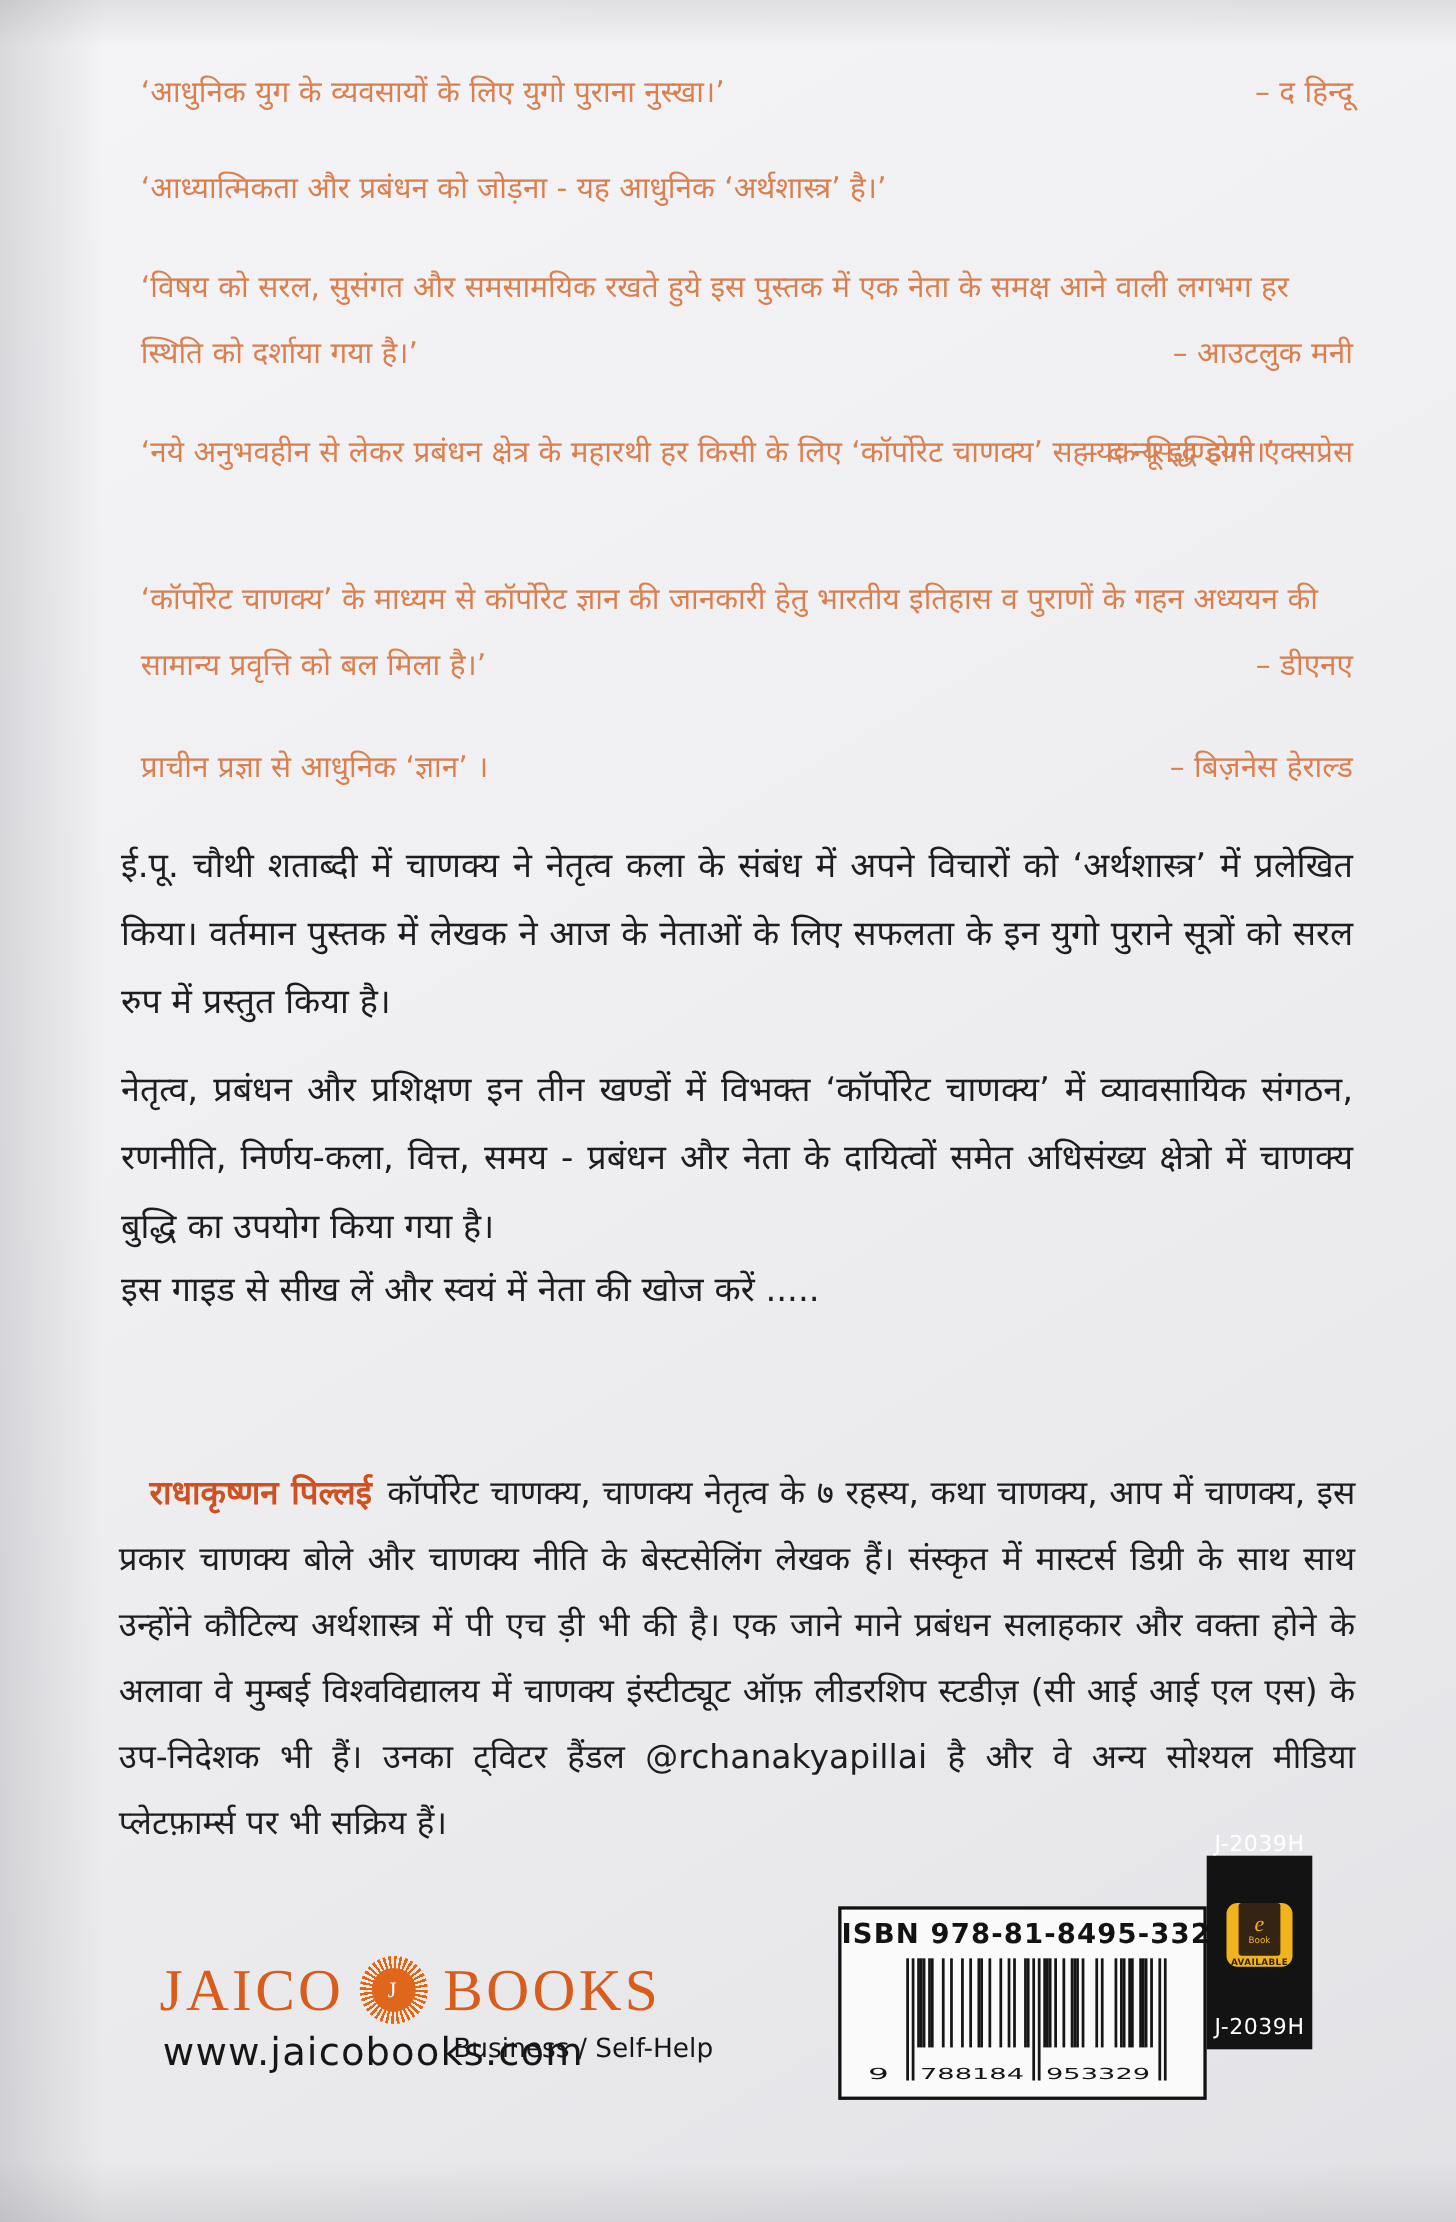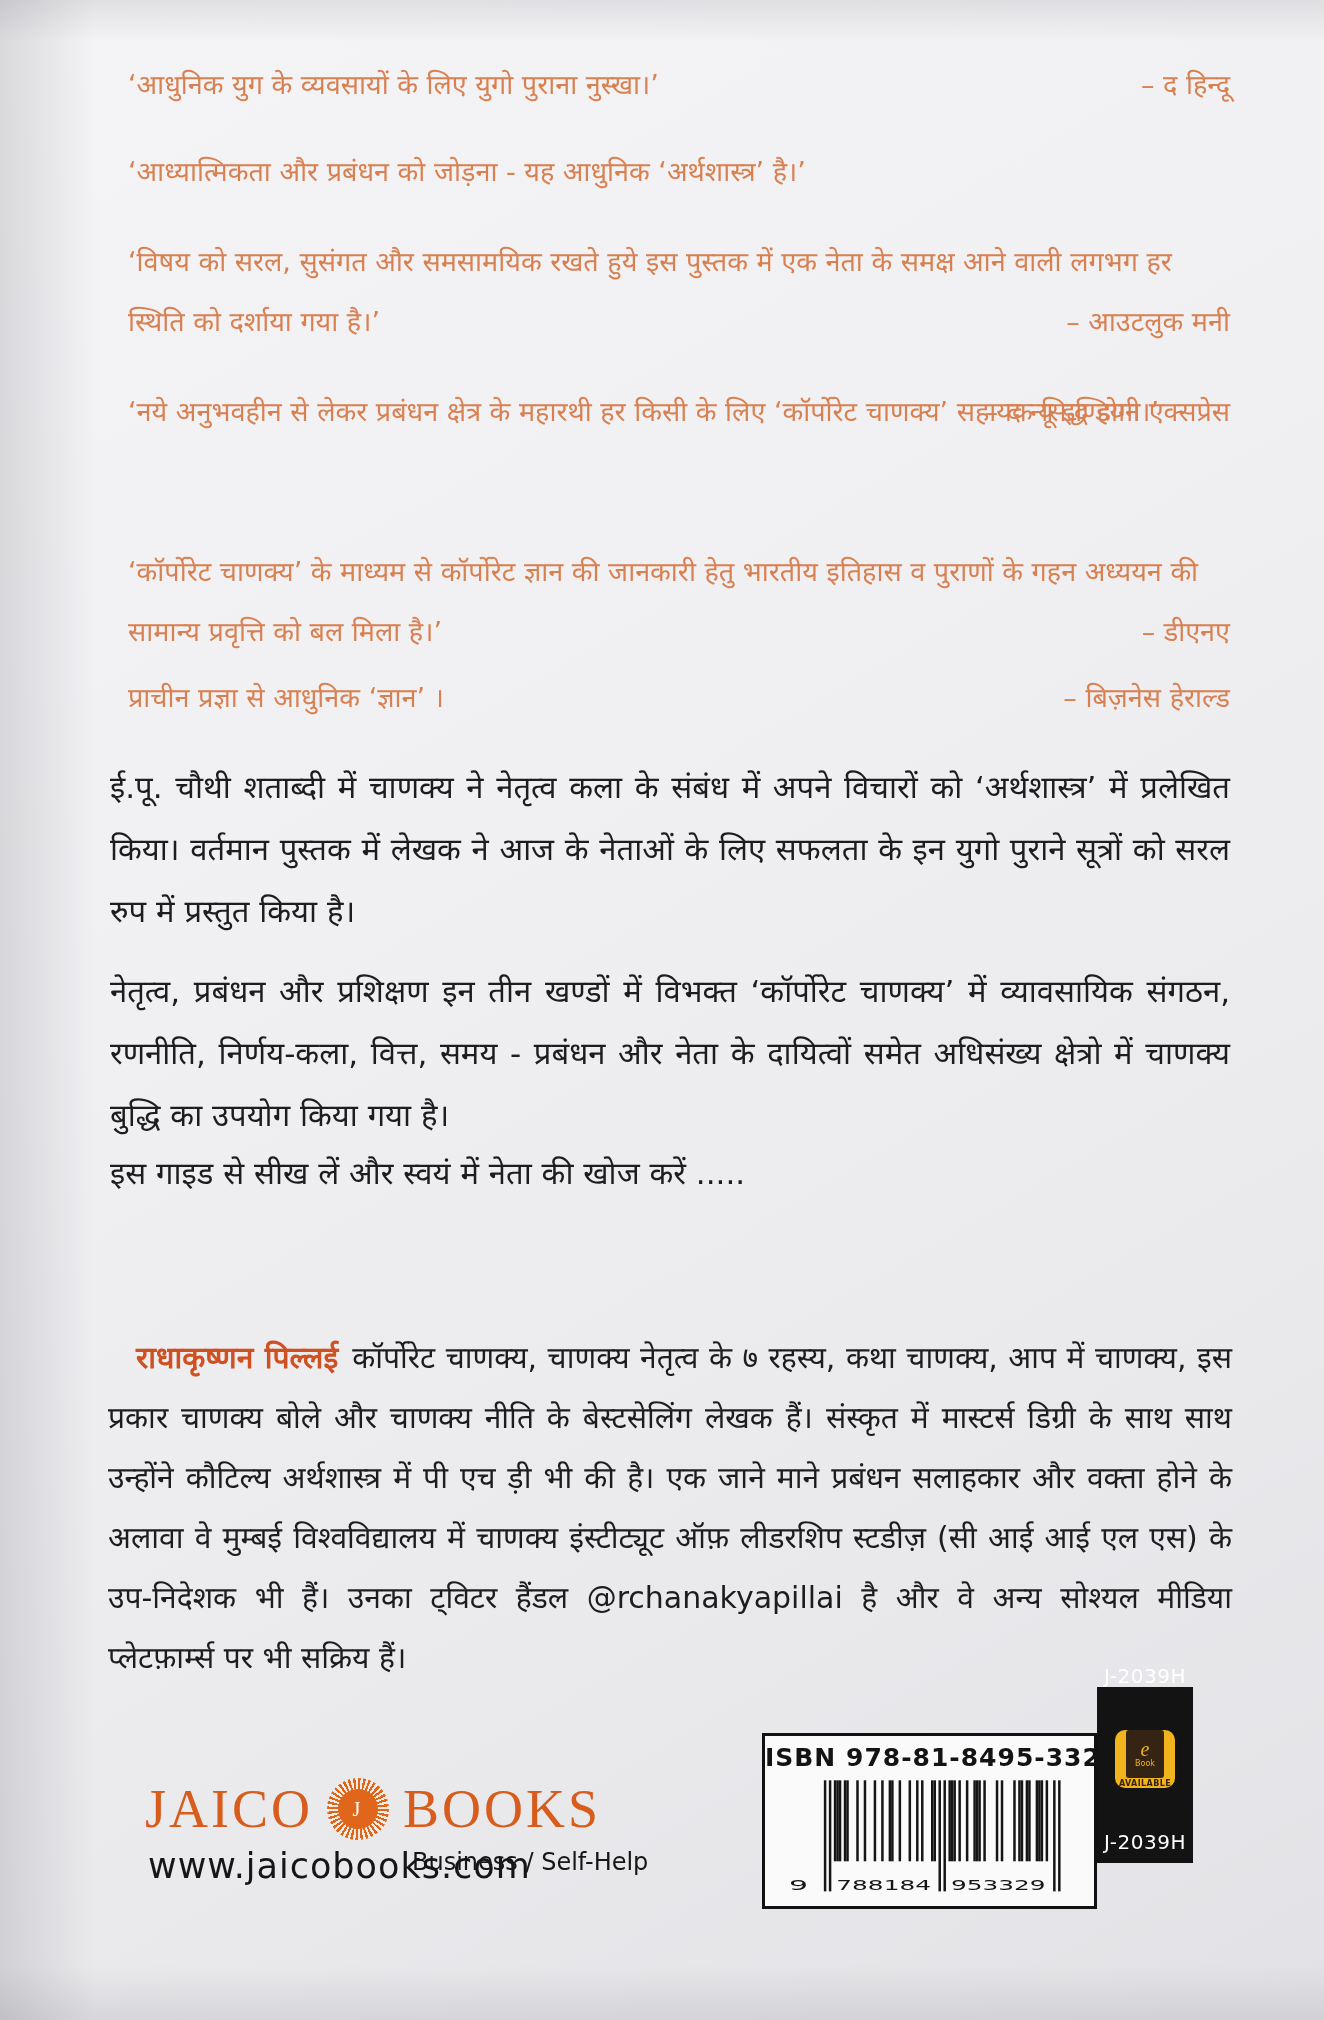--- a/index.html
+++ b/index.html
@@ -17,21 +17,21 @@
   .shade-top   { position:absolute; left:0; top:0; width:100%; height:42px;
                  background:linear-gradient(to bottom,rgba(55,55,65,.10),rgba(55,55,65,0)); }
   .shade-bottom{ position:absolute; left:0; bottom:0; width:100%; height:55px;
                  background:linear-gradient(to top,rgba(55,55,65,.10),rgba(55,55,65,0)); }
 
   
   .quotes { position:absolute; left:110px; right:94px; top:0; height:760px;margin-left:18px; }
   .quote  { position:absolute; left:0; right:0; color:#d98051; font-size:27px; line-height:60px; }
   .quote .qtext   { display:block; }
   .quote .qsource { position:absolute; right:0; bottom:0; line-height:60px; color:#d98051; white-space:nowrap;text-align:center; }
-  .q1{top:55px;}  .q2{top:142px;} .q3{top:232px;} .q4{top:382px;} .q5{top:542px;} .q6{top:668px;}
+  .q1{top:55px;}  .q2{top:142px;} .q3{top:232px;} .q4{top:382px;} .q5{top:516px;} .q6{top:668px;}
   .q1 .qtext,.q2 .qtext,.q6 .qtext { padding-right:260px; }
 
   
   .synopsis p { position:absolute; left:110px; right:94px; margin:0;
                 color:#1d1d1f; font-size:31px; line-height:62px; text-align:justify; }
   .p1{top:756px;} .p2{top:960px;} .p3{top:1142px; text-align:left;}
 
   
   .bio { position:absolute; left:108px; right:92px; top:1328px;
          color:#1d1d1f; font-size:30px; line-height:60px; text-align:justify; text-indent:28px; }

